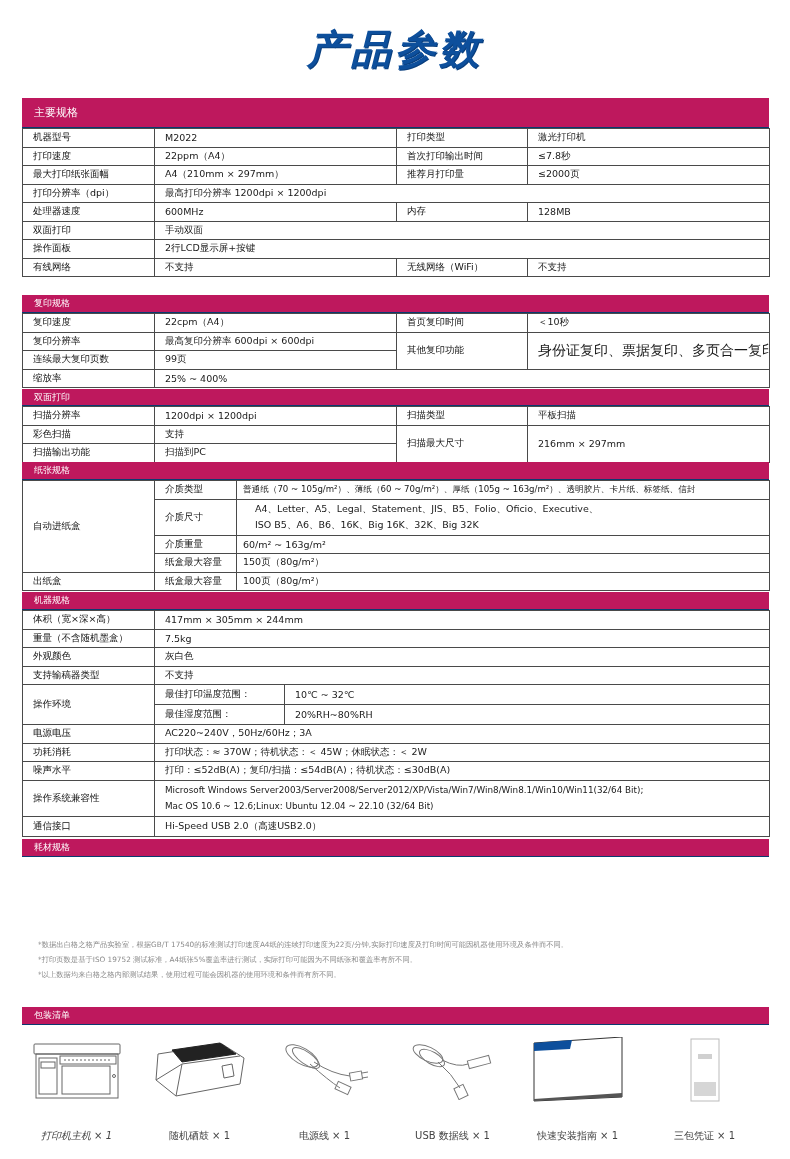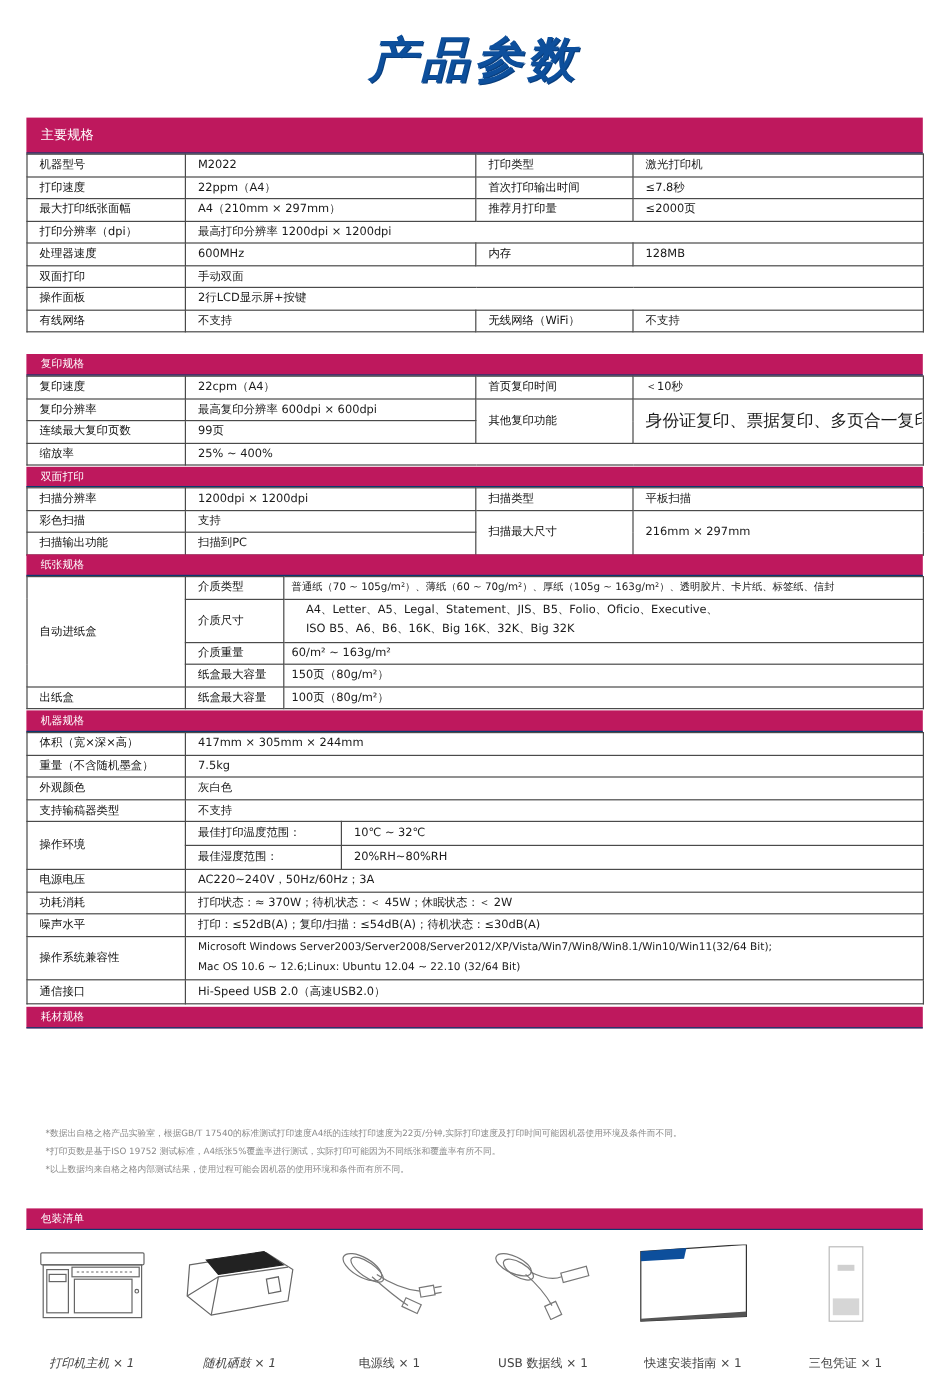--- a/index.html
+++ b/index.html
@@ -283,21 +283,21 @@
         <rect x="7" y="18" width="18" height="36"></rect>
         <rect x="9" y="22" width="14" height="6"></rect>
         <rect x="28" y="16" width="56" height="8"></rect>
         <line x1="32" y1="20" x2="80" y2="20" stroke-dasharray="2 2"></line>
         <rect x="30" y="26" width="48" height="28"></rect>
         <circle cx="82" cy="36" r="1.5"></circle>
       </svg>
     </div>
     <div class="cap">打印机主机 × 1</div>
   </div>
-  <div class="pack-item" style="left:115px;font-style:italic;">
+  <div class="pack-item" style="left:115px;">
     <div class="img">
       <svg width="96" height="60" viewBox="0 0 96 60" fill="none" stroke="#666" stroke-width="1">
         <path d="M6 14 L70 4 L92 18 L88 44 L24 56 L4 40 Z"></path>
         <path d="M20 10 L68 3 L84 14 L30 22 Z" fill="#222" stroke="#222"></path>
         <path d="M4 40 L30 24 L88 16"></path>
         <path d="M30 24 L24 56"></path>
         <path d="M70 26 L80 24 L82 36 L72 38 Z"></path>
       </svg>
     </div>
     <div class="cap">随机硒鼓 × 1</div>

